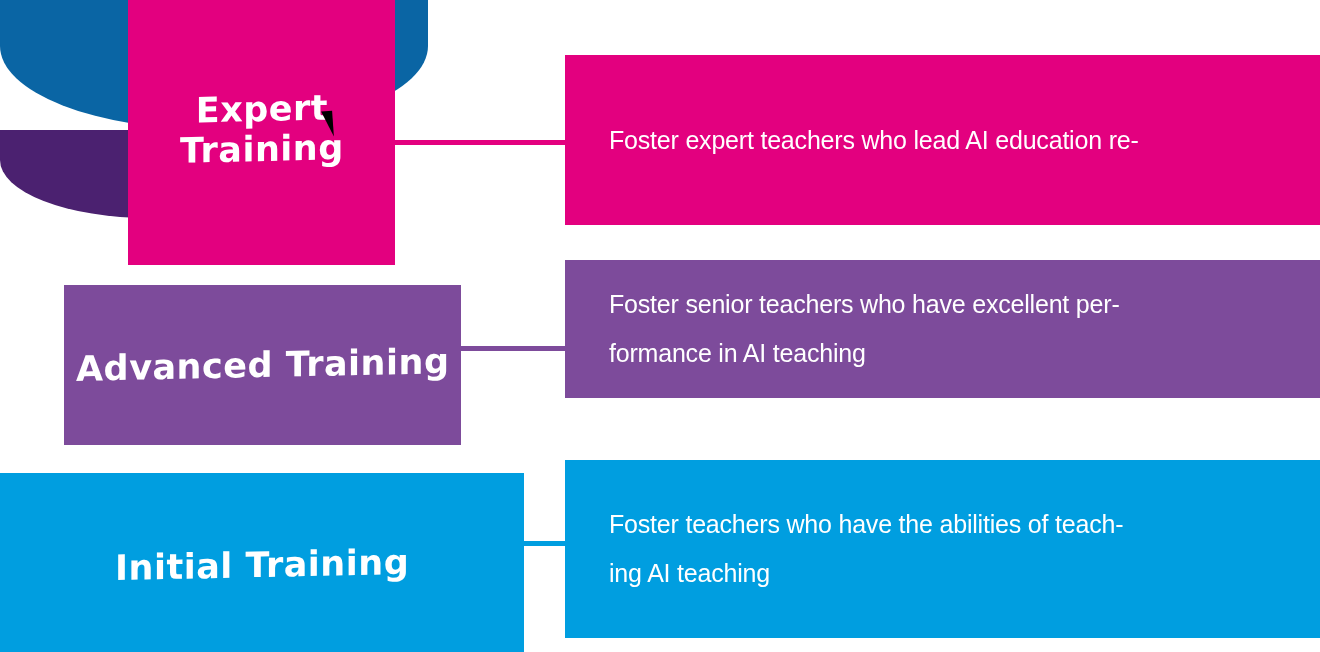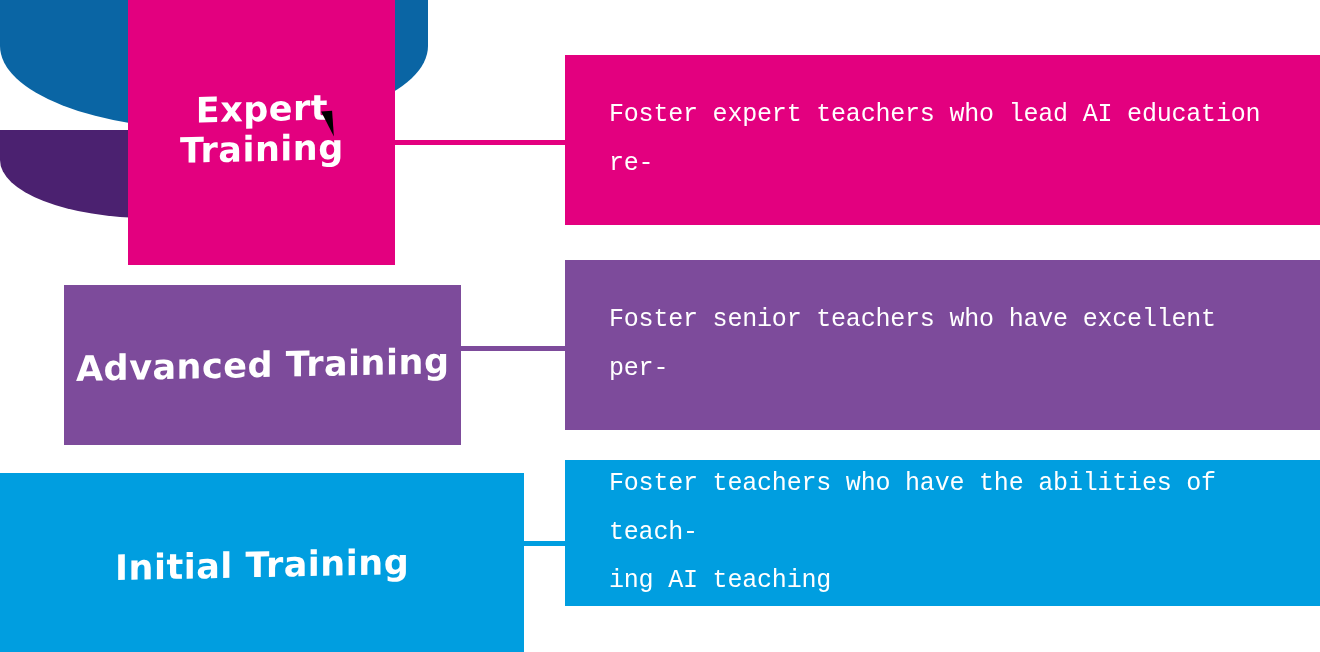--- a/index.html
+++ b/index.html
@@ -104,26 +104,26 @@
   
   .card {
     position: absolute;
     left: 565px;
     width: 755px;
     display: flex;
     align-items: center;
     padding: 0 44px;
   }
   .card-1 { top: 55px;  height: 170px; background: var(--c-pink); }
-  .card-2 { top: 260px; height: 170px; background: var(--c-purple); }
-  .card-3 { top: 460px; height: 146px; background: var(--c-lightblue); }
+  .card-2 { top: 260px; height: 138px; background: var(--c-purple); }
+  .card-3 { top: 460px; height: 178px; background: var(--c-lightblue); }
 
   .card-text {
     color: #ffffff;
-    font-family: Liberation Mono, monospace;
+    font-family: Liberation Sans, sans-serif;
     font-size: 25px;
     line-height: 1.95;
     font-weight: 400;
     letter-spacing: -0.2px;
   }
 
   :root {
     --c-pink: #E3007F;
     --c-purple: #7D4B9B;
     --c-darkpurple: #4B2170;
@@ -161,20 +161,20 @@
 
   <div class="connector conn-1"></div>
   <div class="connector conn-2"></div>
   <div class="connector conn-3"></div>
 
   <div class="card card-1">
     <div class="card-text"><span>Foster expert teachers who lead AI education re-</span><br></div>
   </div>
 
   <div class="card card-2">
-    <div class="card-text"><span>Foster senior teachers who have excellent per-</span><br></div>
+    <div class="card-text"><span>Foster senior teachers who have excellent per-</span><br><span>formance in AI teaching</span></div>
   </div>
 
   <div class="card card-3">
     <div class="card-text"><span>Foster teachers who have the abilities of teach-</span><br><span>ing AI teaching</span></div>
   </div>
 
 </div>
 
 </body></html>

